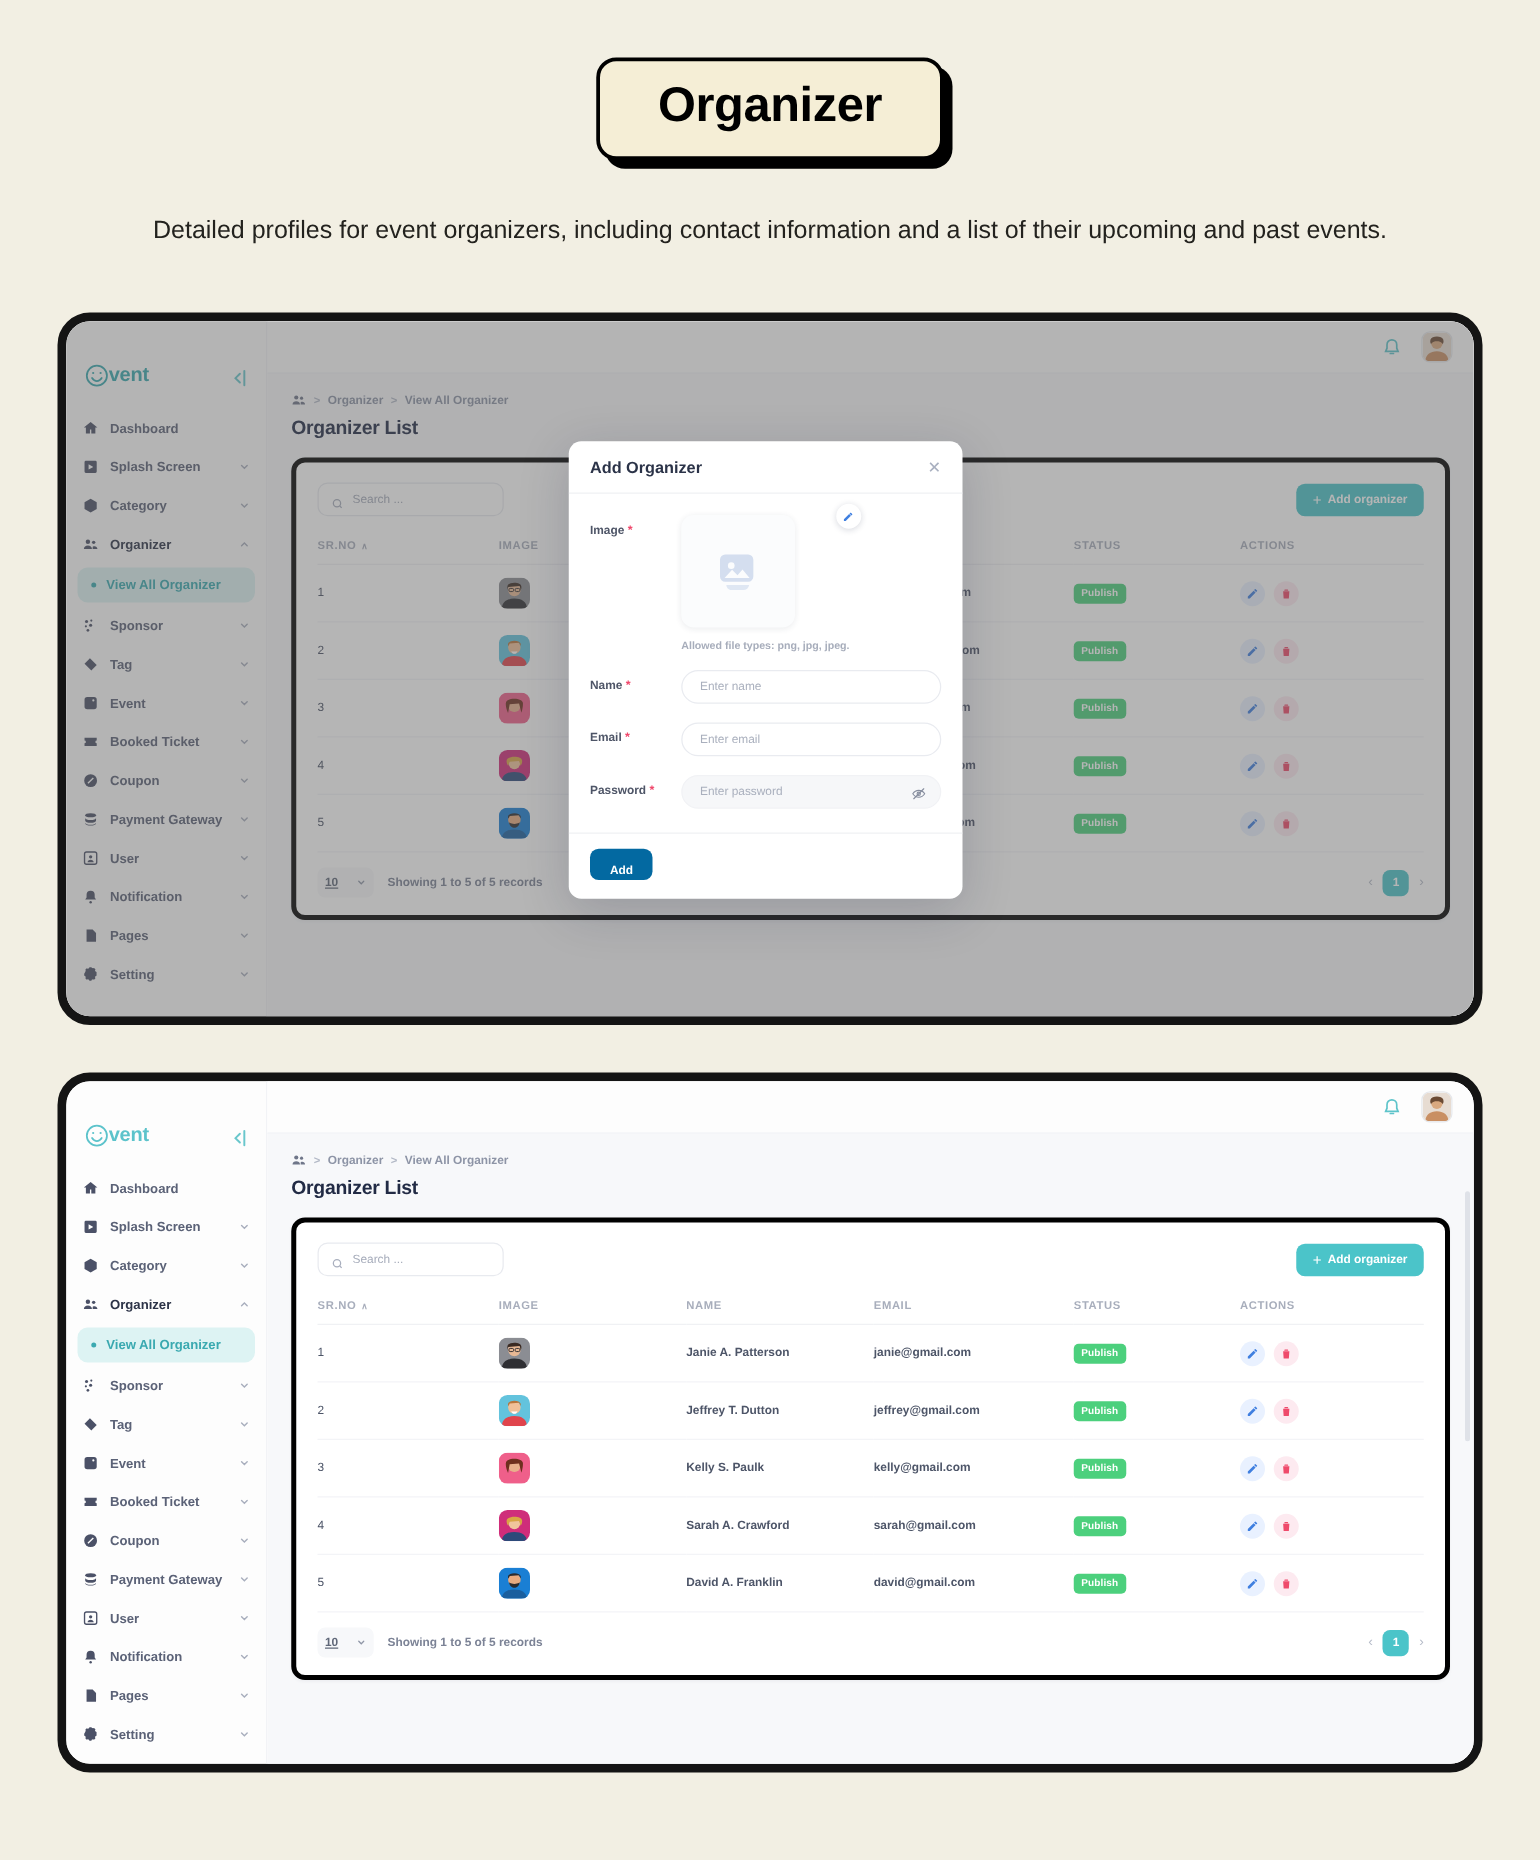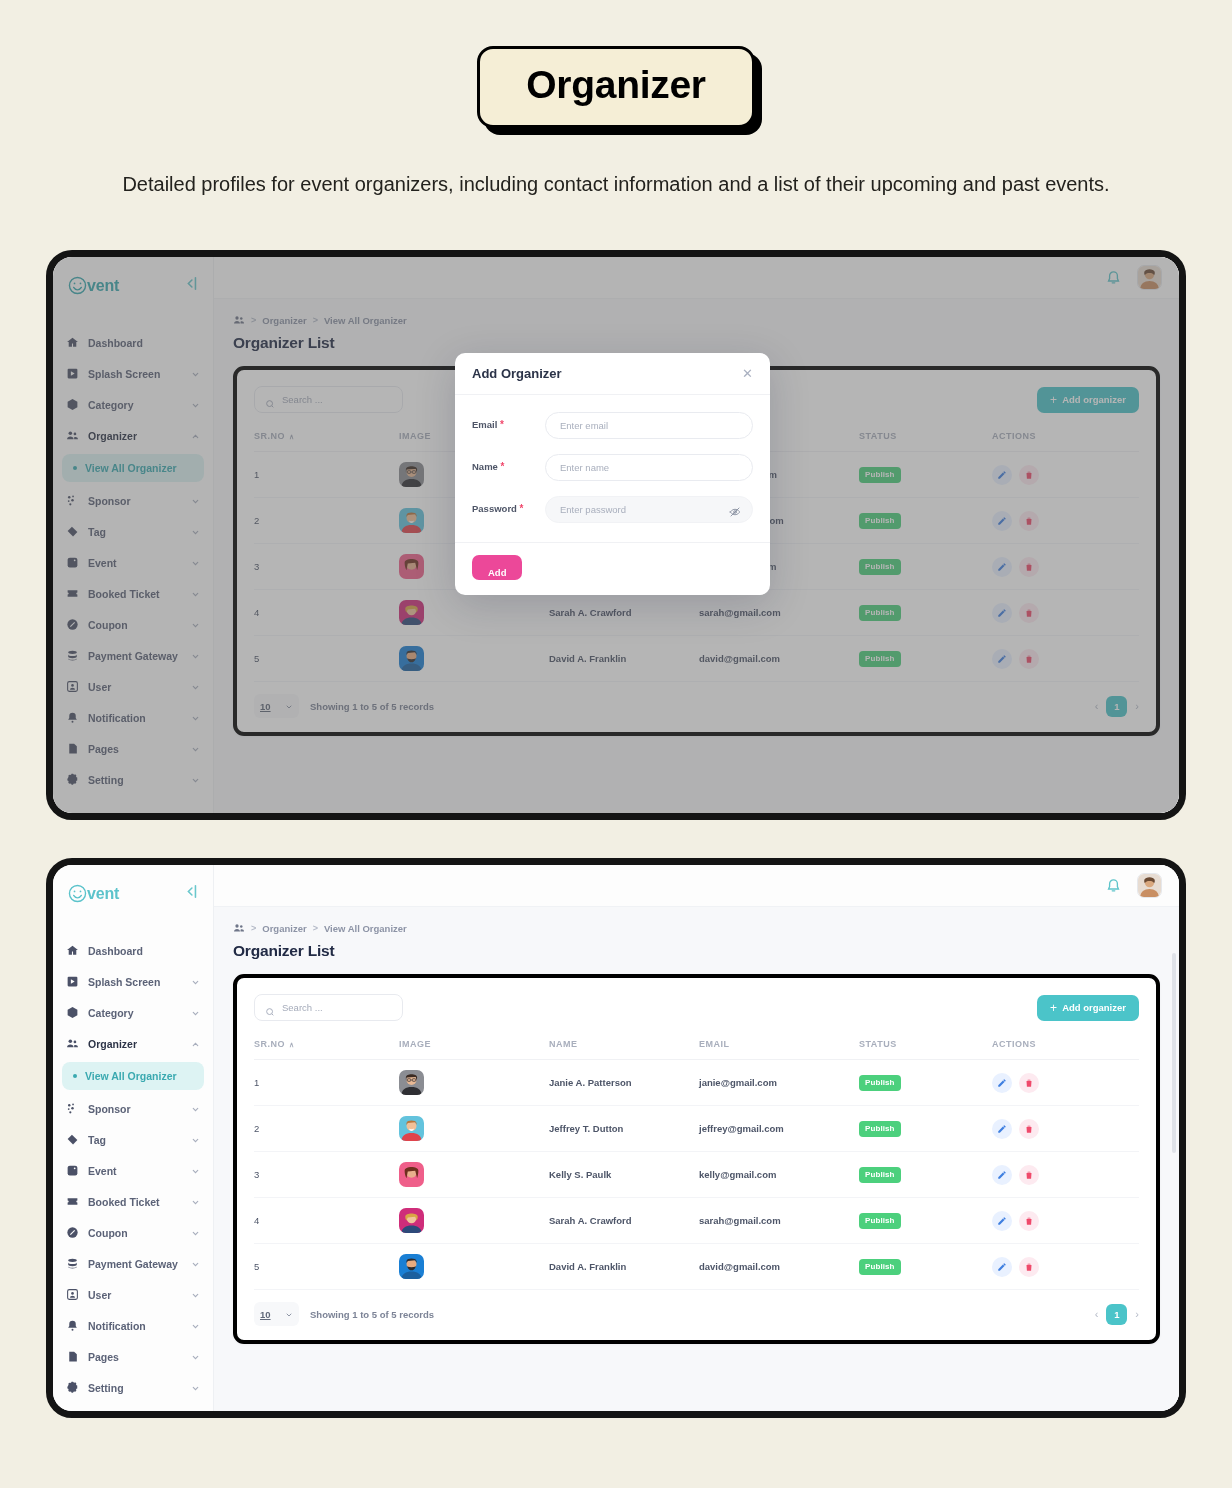--- a/index.html
+++ b/index.html
@@ -61,21 +61,21 @@
   
   .sidebar {
     width: 161px;
     flex: 0 0 161px;
     background: #fdfdfd;
     border-right: 1px solid #eef0f3;
     padding-top: 14px;
   }
   .logo-row {
     display: flex;
-    align-items: flex-start;
+    align-items: flex-end;
     justify-content: space-between;
     padding: 4px 14px 0 14px;
     height: 40px;
   }
   .logo { display: flex; align-items: center; gap: 0px; }
   .logo-mark { width: 21px; height: 21px; flex: 0 0 21px; }
   .logo-text {
     font-size: 16px;
     font-weight: bold;
     color: #3aa9b0;
@@ -364,21 +364,21 @@
   .pw-eye {
     position: absolute; right: 12px; top: 50%; transform: translateY(-50%);
     width: 12px; height: 12px; color: #868d9e;
   }
 
   .modal-foot {
     border-top: 1px solid #f0f1f4;
     padding: 12px 17px 15px;
   }
   .btn-submit {
-    background: #ec4899; color: #fff; border: none;
+    background: #0369a1; color: #fff; border: none;
     border-radius: 7px; height: 25px; padding: 12px 16px;
     font-size: 9.5px; font-weight: bold;
     font-family: "Liberation Sans", sans-serif; cursor: pointer;
   }
 
   .scrollbar-v {
     position: absolute; right: 3px; top: 46px;
     width: 4px; height: 200px;
     background: #dfe2e8; border-radius: 3px;
   }
@@ -786,35 +786,59 @@
   </div>
 
   <div class="dim-overlay"></div>
 
   <div class="modal">
     <div class="modal-head">
       <span class="modal-title">Add Organizer</span>
       <span class="modal-x">✕</span>
     </div>
     <div class="modal-body">
+      <div class="frow">
+        <div class="flabel">
+          <span>Image</span>
+          <span class="req">*</span>
+        </div>
+        <div>
+          <div class="upload-wrap">
+            <div class="upload-box">
+              <svg viewBox="0 0 24 24" fill="currentColor">
+                  <path d="M3 6.5A2.5 2.5 0 015.5 4h11A2.5 2.5 0 0119 6.5v8a2.5 2.5 0 01-2.5 2.5h-11A2.5 2.5 0 013 14.5z" opacity="0.85"></path>
+                  <circle cx="8.4" cy="9.3" r="1.6" fill="#fbfcfd"></circle>
+                  <path d="M5.2 15.2l3.6-3.9 2.6 2.6 2.4-2.8 3.4 4.1z" fill="#fbfcfd"></path>
+                  <path d="M6 18.6h11a3 3 0 01-3 2.4H8a3 3 0 01-2-2.4z" opacity="0.6"></path>
+                </svg>
+            </div>
+            <span class="edit-badge">
+              <svg viewBox="0 0 24 24" fill="currentColor">
+                  <path d="M3 17.2V21h3.8L18 9.8 14.2 6zM20.7 7.3a1 1 0 000-1.4l-2.6-2.6a1 1 0 00-1.4 0L15 5l3.8 3.8z"></path>
+                </svg>
+            </span>
+          </div>
+          <div class="allowed">Allowed file types: png, jpg, jpeg.</div>
+        </div>
+      </div>
+
+      <div class="frow">
+        <div class="flabel">
+          <span>Name</span>
+          <span class="req">*</span>
+        </div>
+        <input class="finput" placeholder="Enter name" style="">
+      </div>
 
       <div class="frow">
         <div class="flabel">
           <span>Email</span>
           <span class="req">*</span>
         </div>
         <input class="finput" placeholder="Enter email" style="">
-      </div>
-
-      <div class="frow">
-        <div class="flabel">
-          <span>Name</span>
-          <span class="req">*</span>
-        </div>
-        <input class="finput" placeholder="Enter name" style="">
       </div>
 
       <div class="frow">
         <div class="flabel">
           <span>Password</span>
           <span class="req">*</span>
         </div>
         <div class="pw-wrap">
           <input class="finput" placeholder="Enter password" style="">
           <span class="pw-eye">

